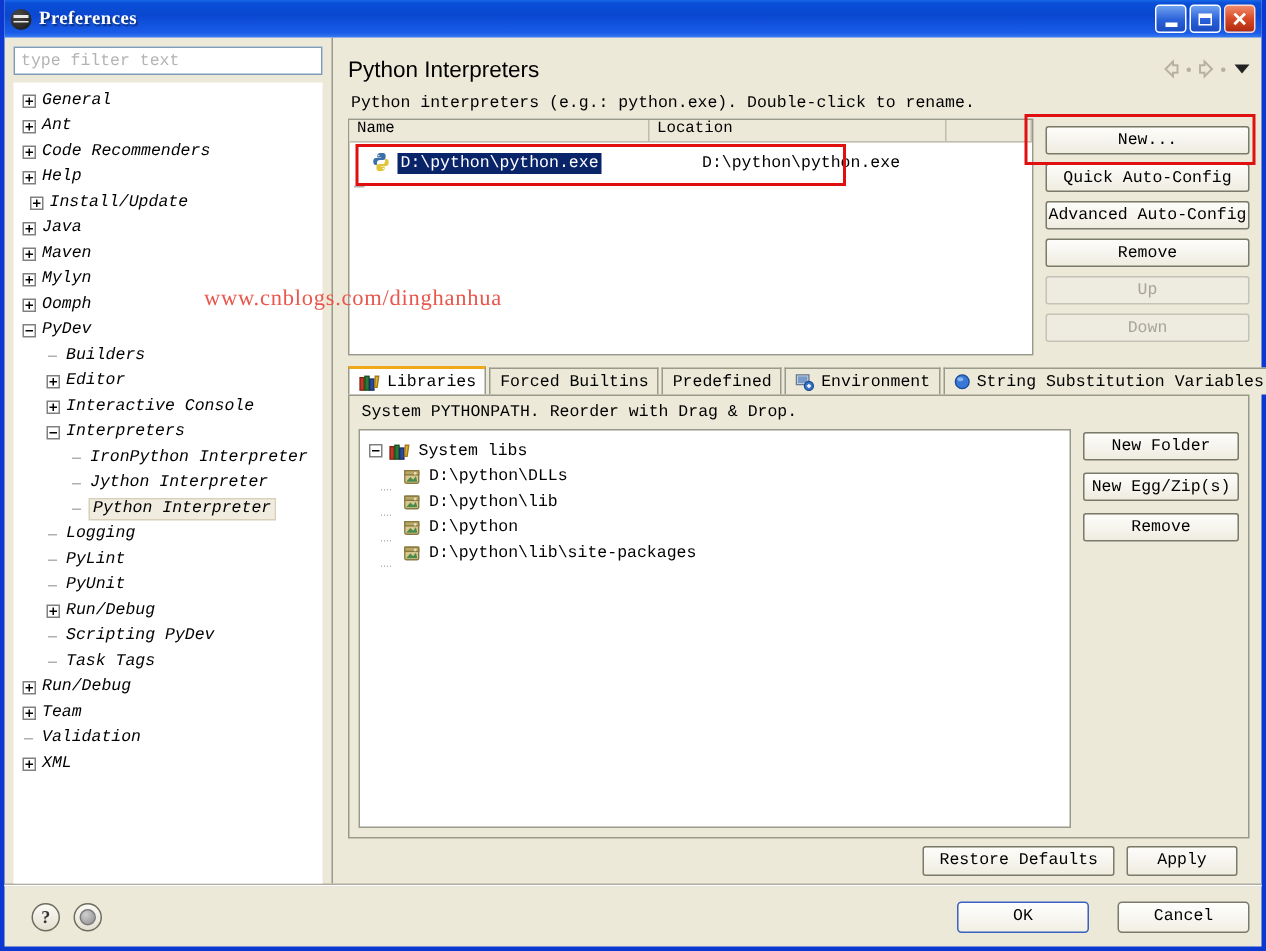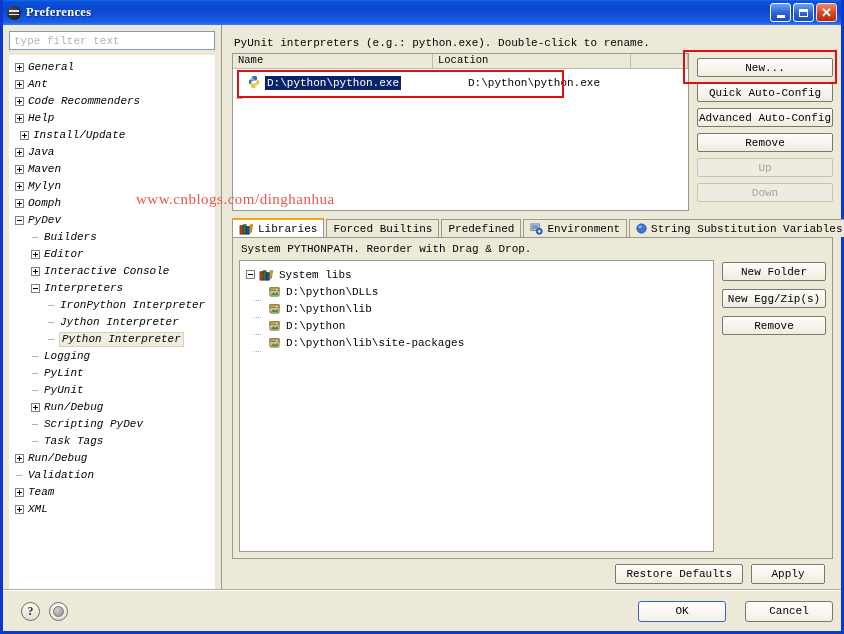--- a/index.html
+++ b/index.html
@@ -376,38 +376,56 @@
             </div>
             <div class="trow" style="padding-left: 22px;">
               <span class="exp none"></span>
               <span class="tlabel">Task Tags</span>
             </div>
             <div class="trow" style="padding-left: 6px;">
               <span class="exp plus"></span>
               <span class="tlabel">Run/Debug</span>
             </div>
             <div class="trow" style="padding-left: 6px;">
+              <span class="exp plus"></span>
+              <span class="tlabel">Team</span>
+            </div>
+            <div class="trow" style="padding-left: 6px;">
               <span class="exp none"></span>
               <span class="tlabel">Validation</span>
-            </div>
-            <div class="trow" style="padding-left: 6px;">
-              <span class="exp plus"></span>
-              <span class="tlabel">Team</span>
             </div>
             <div class="trow" style="padding-left: 6px;">
               <span class="exp plus"></span>
               <span class="tlabel">XML</span>
             </div>
           </div>
       </div>
 
       <div class="rightpane">
 
-
-        <div class="hint">PyUnit interpreters (e.g.: python.exe).   Double-click to rename.</div>
+        <div class="pageheader">
+          <div class="pagetitle">Python Interpreters</div>
+          <div class="navicons">
+            <div class="arrowbtn">
+              <svg width="16" height="16" viewBox="0 0 16 16">
+                  <path d="M9 3 L4 8 L9 13 L9 10.5 L12 10.5 L12 5.5 L9 5.5 Z" fill="none" stroke="#b6b1a0" stroke-width="1.3"></path>
+                </svg>
+            </div>
+            <div class="dot"></div>
+            <div class="arrowbtn">
+              <svg width="16" height="16" viewBox="0 0 16 16">
+                  <path d="M7 3 L12 8 L7 13 L7 10.5 L4 10.5 L4 5.5 L7 5.5 Z" fill="none" stroke="#b6b1a0" stroke-width="1.3"></path>
+                </svg>
+            </div>
+            <div class="dot"></div>
+            <div class="caret"></div>
+          </div>
+        </div>
+
+        <div class="hint">Python interpreters (e.g.: python.exe).   Double-click to rename.</div>
 
         <div class="tablearea">
 
           <div class="tablewrap">
             <div class="thead">
               <div class="th c1">Name</div>
               <div class="th c2">Location</div>
               <div class="th c3"></div>
             </div>
             <div class="tbody" id="tbody">

